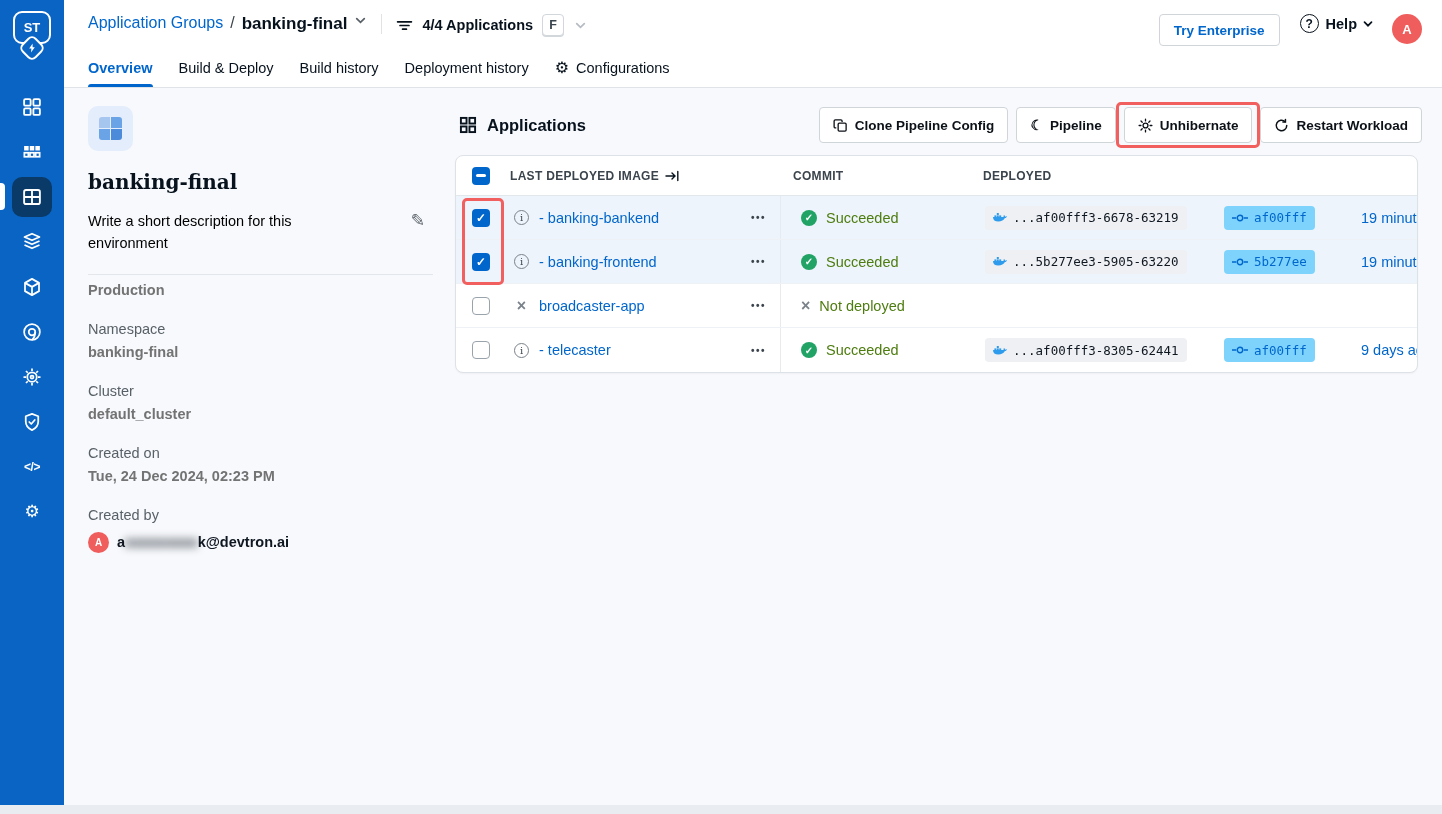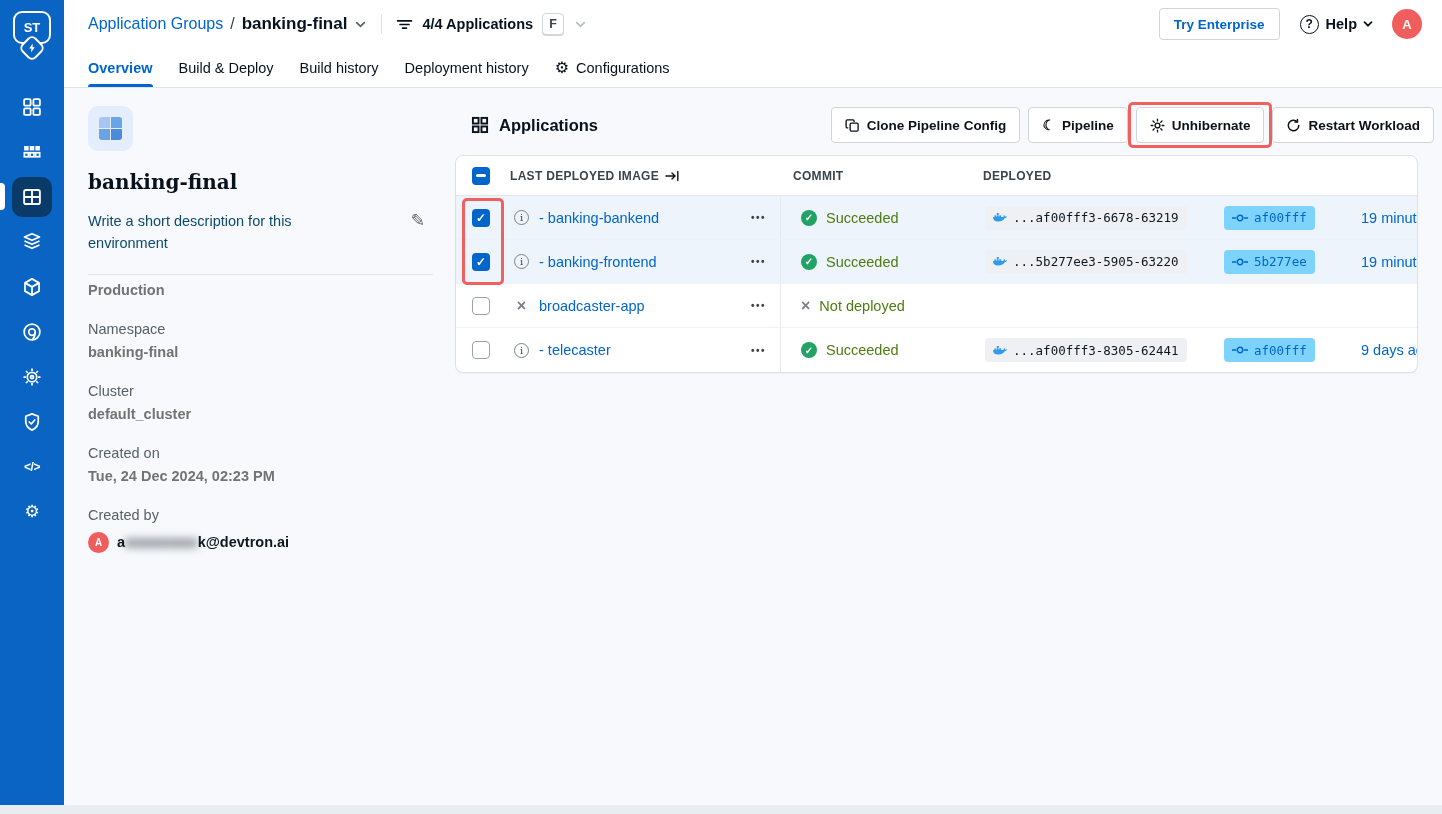--- a/index.html
+++ b/index.html
@@ -18,21 +18,21 @@
   .nav-item { position:relative; width:64px; height:45px; display:flex; align-items:center; justify-content:center; cursor:pointer; }
   .nav-item .pill { display:none; }
   .nav-item.active .pill { display:block; position:absolute; left:0; top:9px; width:5px; height:27px; background:#fff; border-radius:0 4px 4px 0; }
   .nav-item.active .iconwrap { background:#0a3a68; border-radius:10px; width:40px; height:40px; display:flex; align-items:center; justify-content:center; }
   .iconwrap { display:flex; align-items:center; justify-content:center; }
   .nav-glyph { color:#fff; font-size:17px; line-height:1; }
   .nav-glyph.code { font-size:12px; font-weight:700; letter-spacing:-0.5px; }
 
   
   .topbar { position:absolute; left:64px; top:0; width:1378px; height:88px; background:#fff; border-bottom:1px solid #e0e4e9; z-index:5; }
-  .crumbrow { height:48px; display:flex; align-items:center; padding:0 20px 0 24px; }
+  .crumbrow { height:48px; display:flex; align-items:flex-start; padding:14px 20px 0 24px; }
   .crumb-root { color:#0066cc; font-size:16px; cursor:pointer; }
   .crumb-sep { color:#3b444c; font-size:16px; margin:0 7px; }
   .crumb-current { color:#07121d; font-size:17px; font-weight:700; }
   .chev { margin-left:7px; display:inline-flex; }
   .vdiv { width:1px; height:20px; background:#dfe3e8; margin:0 14px; }
   .filterbox { display:flex; align-items:center; cursor:pointer; }
   .filter-label { font-size:14.5px; font-weight:700; color:#07121d; margin-left:9px; }
   .kbd { margin-left:9px; min-width:22px; height:22px; padding:0 4px; border:1px solid #d2d7dc; border-radius:4px; background:#fff;
          box-shadow:0 1px 0 #d2d7dc; font-size:12.5px; font-weight:600; color:#3b444c; display:flex; align-items:center; justify-content:center; }
   .spacer { flex:1; }
@@ -56,34 +56,34 @@
   
   .panel { position:absolute; left:24px; top:18px; width:345px; }
   .tile { width:45px; height:45px; border-radius:10px; background:#e3edfb; display:flex; align-items:center; justify-content:center; }
   .tile-grid { width:24px; height:24px; display:grid; grid-template-columns:11px 11px; grid-template-rows:11px 11px; gap:1.5px; }
   .tile-grid span:nth-child(1){ background:#a6c6ef; border-radius:3px 0 0 0; }
   .tile-grid span:nth-child(2){ background:#6aa3e6; border-radius:0 3px 0 0; }
   .tile-grid span:nth-child(3){ background:#6aa3e6; border-radius:0 0 0 3px; }
   .tile-grid span:nth-child(4){ background:#4b8bda; border-radius:0 0 3px 0; }
   .panel-title { margin-top:19px; font-family:"DejaVu Serif", serif; font-size:20px; font-weight:700; color:#07121d; }
   .desc-row { margin-top:16px; display:flex; align-items:flex-start; }
-  .desc-text { width:250px; font-size:14.5px; color:#0c4a6e; line-height:1.55; }
+  .desc-text { width:250px; font-size:14.5px; color:#000000; line-height:1.55; }
   .pencil { margin-left:auto; margin-right:8px; color:#596168; font-size:17px; cursor:pointer; }
   .panel-hr { margin-top:19px; border:0; border-top:1px solid #e3e7eb; }
   .fld-label { margin-top:23px; font-size:14.5px; color:#596168; }
   .fld-value { margin-top:7px; font-size:14.5px; font-weight:700; color:#737373; }
   .creator-row { margin-top:9px; display:flex; align-items:center; gap:8px; }
   .avatar-sm { width:21px; height:21px; border-radius:50%; background:#ef5e5c; color:#fff; font-size:10px; font-weight:700;
                display:flex; align-items:center; justify-content:center; }
   .email { font-size:14.5px; font-weight:700; color:#0f1721; }
   .blurred { filter:blur(4px); }
 
   
   .apps { position:absolute; left:391px; top:0; width:963px; }
-  .apps-head { position:absolute; left:16px; top:18px; width:963px; height:38px; display:flex; align-items:center; }
+  .apps-head { position:absolute; left:4px; top:18px; width:963px; height:38px; display:flex; align-items:center; }
   .apps-title { display:flex; align-items:center; gap:10px; font-size:16.5px; font-weight:700; color:#07121d; }
   .actions { margin-left:auto; display:flex; gap:8px; align-items:center; }
   .btn { display:inline-flex; align-items:center; gap:7px; height:36px; padding:0 13px; background:#fff;
          border:1px solid #d0d5da; border-radius:4px; font-size:13.5px; font-weight:700; color:#0c1117; cursor:pointer; white-space:nowrap; }
   .btn .glyph { font-size:14px; line-height:1; }
   .annot-wrap { position:relative; display:inline-flex; }
   .annot-wrap::after { content:""; position:absolute; inset:-5px -8px; border:3px solid #f15f5f; border-radius:5px; pointer-events:none; }
 
   
   .card { position:absolute; left:0; top:67px; width:963px; height:218px; background:#fff; border:1px solid #dde2e8;

